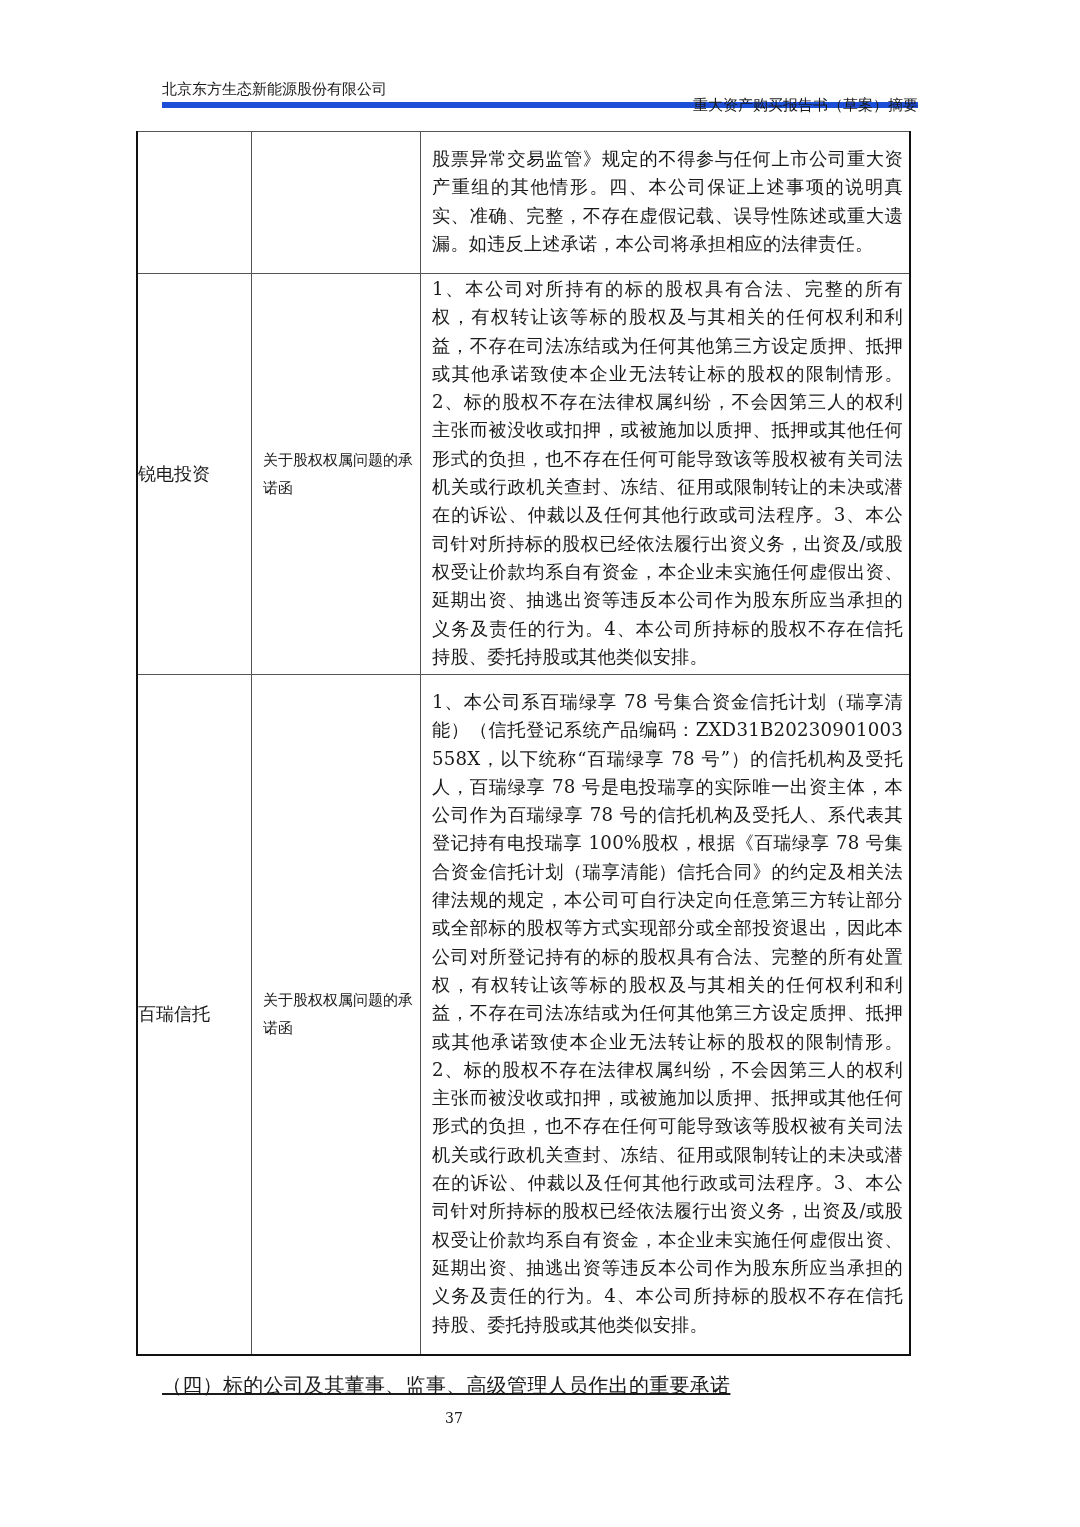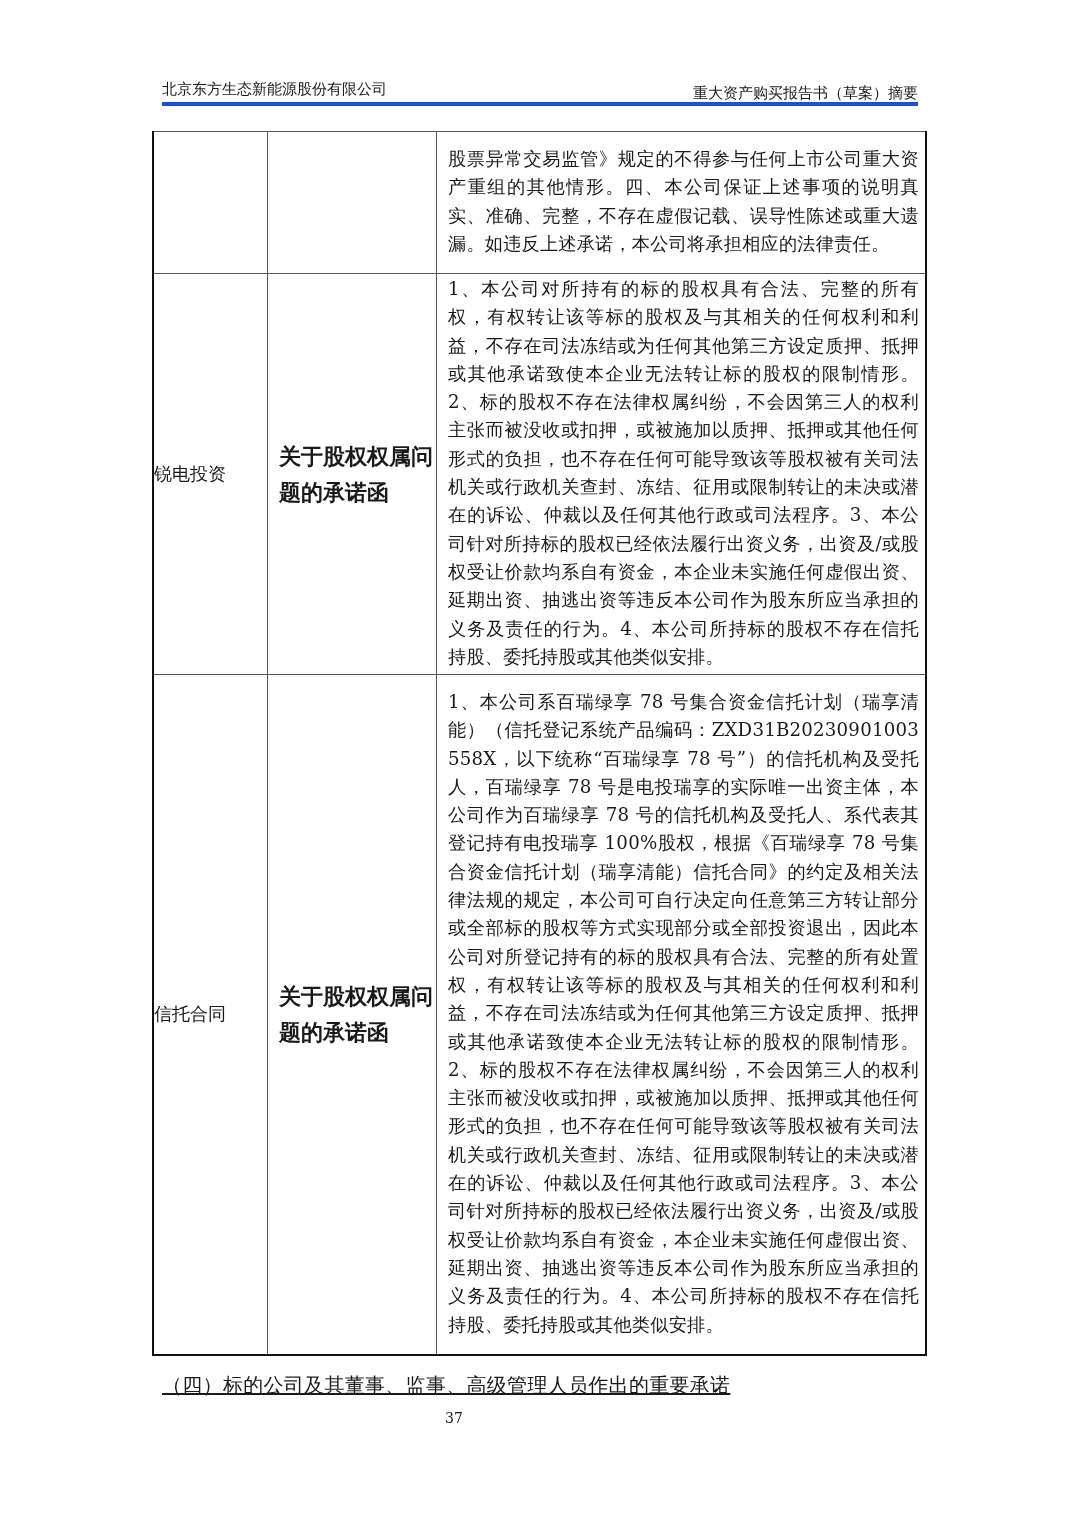--- a/index.html
+++ b/index.html
@@ -1,27 +1,27 @@
 <!DOCTYPE html>
 <html><head>
 <meta charset="utf-8">
 <style>
   html, body { margin: 0; padding: 0; background: #ffffff; }
   body { width: 1080px; height: 1527px; position: relative; overflow: hidden;
          font-family: "DejaVu Serif", "Liberation Serif", serif; color: #1a1a1a; }
   .header { position: absolute; left: 162px; top: 78px; width: 756px; height: 24px;
-            border-bottom: 4px solid #1d4ed8; font-size: 15px; line-height: 22px; }
+            border-bottom: 6px solid #1d4ed8; font-size: 15px; line-height: 22px; }
   .header .left { position: absolute; left: 0; top: 0; }
-  .header .right { position: absolute; right: 0; top: 4px; }
-  table.doc { position: absolute; left: 152px; top: 131px; width: 775px;
+  .header .right { position: absolute; right: 0; top: 16px; }
+  table.doc { position: absolute; left: 136px; top: 131px; width: 775px;
               border-collapse: collapse; table-layout: fixed; }
   table.doc td { border: 1px solid #555; vertical-align: middle; padding: 0; }
   table.doc { border-left: 2.5px solid #111; border-right: 2.5px solid #111; border-bottom: 2.5px solid #111; border-top: 1px solid #555; }
   td.c1 { width: 113px; text-align: left; font-size: 18px; }
-  td.c2 { width: 157px; font-size: 22px; line-height: 36px; padding-left: 11px !important; font-weight: bold; }
+  td.c2 { width: 157px; font-size: 15px; line-height: 28px; padding-left: 11px !important; }
   td.c3 { font-size: 18.2px; line-height: 28.3px; padding: 1px 6px 3px 11px !important;
           text-align: justify; letter-spacing: 0.2px; word-break: break-all; }
   .section-title { position: absolute; left: 162px; top: 1372px; font-size: 20px;
                    font-family: "DejaVu Sans", "Liberation Sans", sans-serif; letter-spacing: 0.3px; text-decoration: underline; }
   .page-num { position: absolute; left: 0; width: 908px; top: 1410px; text-align: center; font-size: 14px; }
 </style>
 </head>
 <body>
 
 <div class="header">
@@ -35,21 +35,21 @@
     <td class="c1"></td>
     <td class="c2"></td>
     <td class="c3">股票异常交易监管》规定的不得参与任何上市公司重大资产重组的其他情形。四、本公司保证上述事项的说明真实、准确、完整，不存在虚假记载、误导性陈述或重大遗漏。如违反上述承诺，本公司将承担相应的法律责任。</td>
   </tr>
   <tr style="height:398px;">
     <td class="c1">锐电投资</td>
     <td class="c2">关于股权权属问题的承诺函</td>
     <td class="c3">1、本公司对所持有的标的股权具有合法、完整的所有权，有权转让该等标的股权及与其相关的任何权利和利益，不存在司法冻结或为任何其他第三方设定质押、抵押或其他承诺致使本企业无法转让标的股权的限制情形。2、标的股权不存在法律权属纠纷，不会因第三人的权利主张而被没收或扣押，或被施加以质押、抵押或其他任何形式的负担，也不存在任何可能导致该等股权被有关司法机关或行政机关查封、冻结、征用或限制转让的未决或潜在的诉讼、仲裁以及任何其他行政或司法程序。3、本公司针对所持标的股权已经依法履行出资义务，出资及/或股权受让价款均系自有资金，本企业未实施任何虚假出资、延期出资、抽逃出资等违反本公司作为股东所应当承担的义务及责任的行为。4、本公司所持标的股权不存在信托持股、委托持股或其他类似安排。</td>
   </tr>
   <tr style="height:680px;">
-    <td class="c1">信托合同</td>
+    <td class="c1">百瑞信托</td>
     <td class="c2">关于股权权属问题的承诺函</td>
     <td class="c3">1、本公司系百瑞绿享 78 号集合资金信托计划（瑞享清能）（信托登记系统产品编码：ZXD31B20230901003558X，以下统称“百瑞绿享 78 号”）的信托机构及受托人，百瑞绿享 78 号是电投瑞享的实际唯一出资主体，本公司作为百瑞绿享 78 号的信托机构及受托人、系代表其登记持有电投瑞享 100%股权，根据《百瑞绿享 78 号集合资金信托计划（瑞享清能）信托合同》的约定及相关法律法规的规定，本公司可自行决定向任意第三方转让部分或全部标的股权等方式实现部分或全部投资退出，因此本公司对所登记持有的标的股权具有合法、完整的所有处置权，有权转让该等标的股权及与其相关的任何权利和利益，不存在司法冻结或为任何其他第三方设定质押、抵押或其他承诺致使本企业无法转让标的股权的限制情形。2、标的股权不存在法律权属纠纷，不会因第三人的权利主张而被没收或扣押，或被施加以质押、抵押或其他任何形式的负担，也不存在任何可能导致该等股权被有关司法机关或行政机关查封、冻结、征用或限制转让的未决或潜在的诉讼、仲裁以及任何其他行政或司法程序。3、本公司针对所持标的股权已经依法履行出资义务，出资及/或股权受让价款均系自有资金，本企业未实施任何虚假出资、延期出资、抽逃出资等违反本公司作为股东所应当承担的义务及责任的行为。4、本公司所持标的股权不存在信托持股、委托持股或其他类似安排。</td>
   </tr>
 </tbody>
   </table>
 
 <div class="section-title">（四）标的公司及其董事、监事、高级管理人员作出的重要承诺</div>
 
 <div class="page-num">37</div>
 

